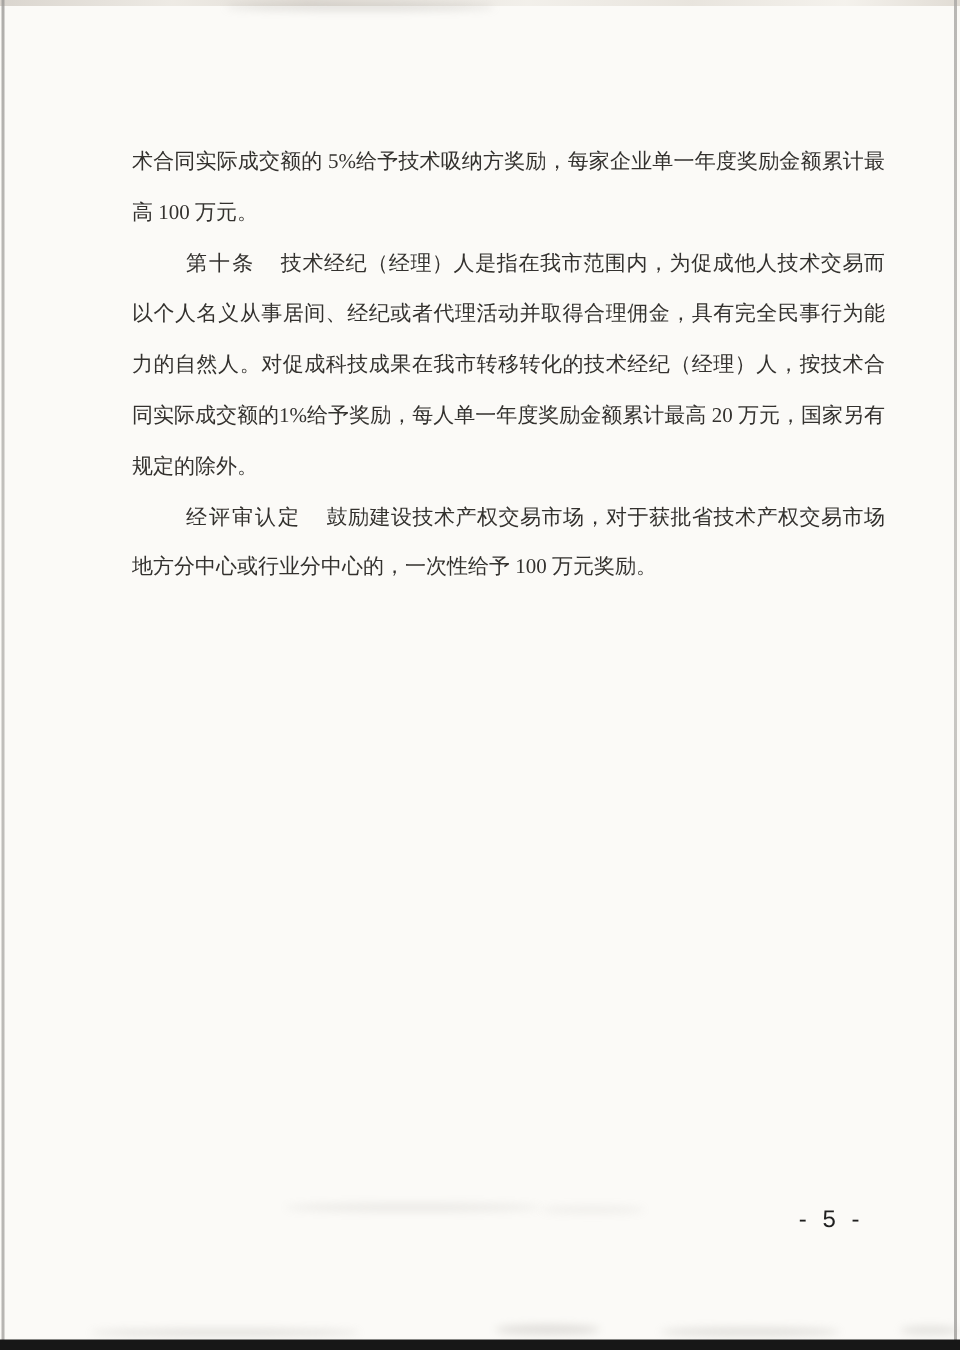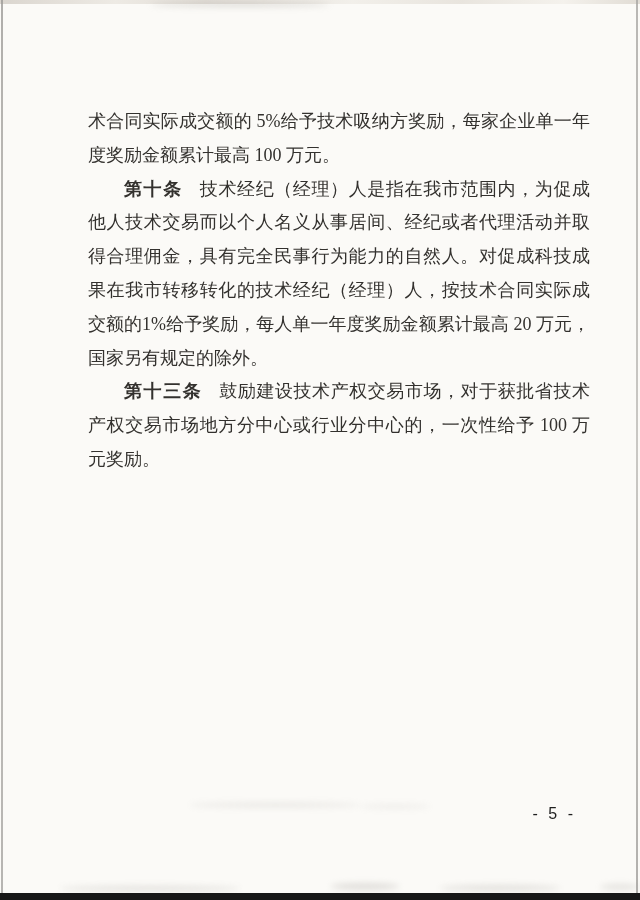--- a/index.html
+++ b/index.html
@@ -46,31 +46,31 @@
   .sm1{left:190px;top:802px;width:170px;height:6px;opacity:.18;}
   .sm2{left:360px;top:804px;width:70px;height:5px;opacity:.14;}
   .sm3{left:60px;top:886px;width:180px;height:5px;opacity:.30;}
   .sm4{left:330px;top:883px;width:70px;height:7px;opacity:.32;}
   .sm5{left:440px;top:885px;width:120px;height:6px;opacity:.30;}
   .sm6{left:600px;top:884px;width:40px;height:6px;opacity:.28;}
   .sm7{left:150px;top:2px;width:180px;height:5px;opacity:.35;}
   
   .text-block{
     position:absolute;
-    left:88px;top:105px;width:502px;
+    left:88px;top:92px;width:502px;
     color:var(--ink);
-    font-size:18px;
+    font-size:14px;
     line-height:33.8px;
     text-align:justify;
     text-justify:inter-ideograph;
   }
   .para{margin:0;text-indent:36px;}
   .para.continuation{text-indent:0;}
   .para-heading{
-    font-weight:700;
+    font-weight:400;
     padding-right:17px;
     letter-spacing:1px;
     margin-top:36px;
   }
   .para-heading:empty{display:none;padding:0;}
   
   .page-number{
     position:absolute;
     right:64px;top:805px;
     font-family:"Liberation Sans","DejaVu Sans",sans-serif;
@@ -94,21 +94,21 @@
     <p class="para continuation">
       <span>术合同实际成交额的 5%给予技术吸纳方奖励，每家企业单一年度奖励金额累计最高 100 万元。</span>
     </p>
 
     <p class="para">
       <span class="para-heading">第十条</span><span>技术经纪（经理）人是指在我市范围内，为促成他人技术交易而以个人名义从事居间、经纪或者代理活动并取得合理佣金，具有完全民事行为能力的自然人。对促成科技成果在我市转移转化的技术经纪（经理）人，按技术合同实际成交额的1%给予奖励，每人单一年度奖励金额累计最高 20 万元，国家另有规定的除外。</span>
     </p>
 
 
     <p class="para">
-      <span class="para-heading">第十三条</span><span>鼓励建设技术产权交易市场，对于获批省技术产权交易市场地方分中心或行业分中心的，一次性给予 100 万元奖励。</span>
+      <span class="para-heading">经评审认定</span><span>鼓励建设技术产权交易市场，对于获批省技术产权交易市场地方分中心或行业分中心的，一次性给予 100 万元奖励。</span>
     </p>
 
 
   </div>
 
   <div class="page-number">- 5 -</div>
 
   <div class="smudge sm1"></div>
   <div class="smudge sm2"></div>
   <div class="smudge sm3"></div>

